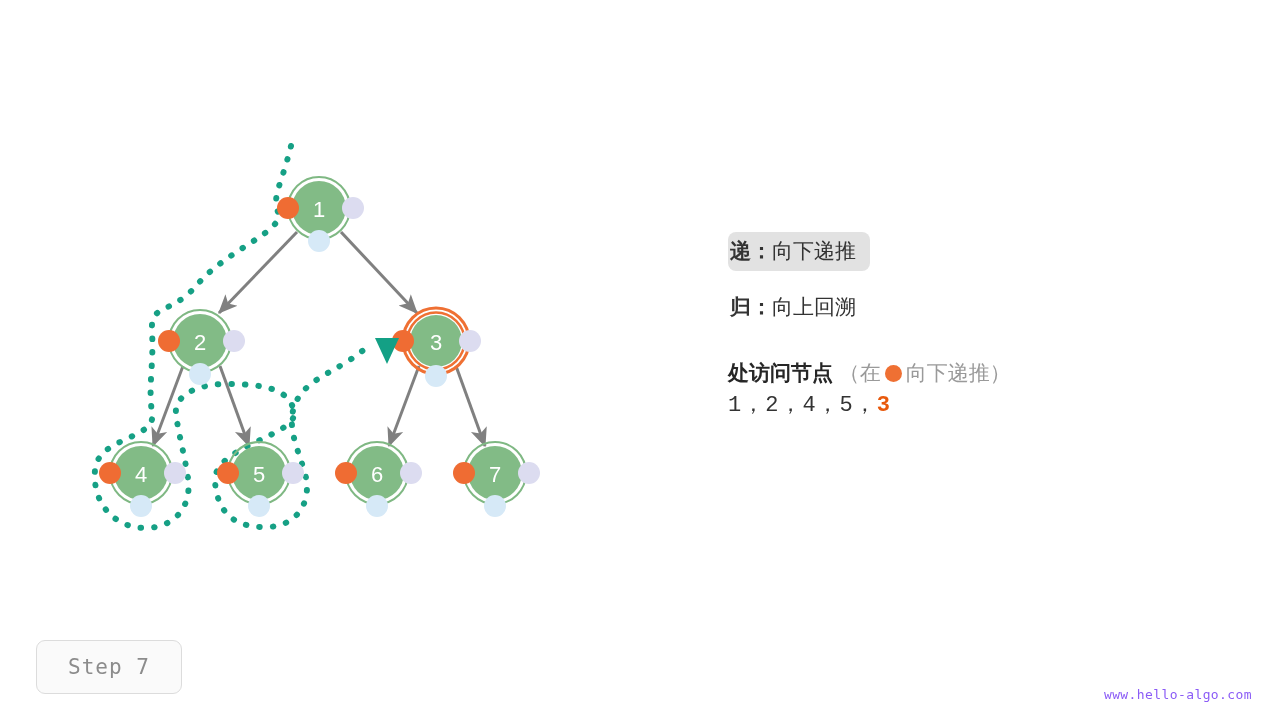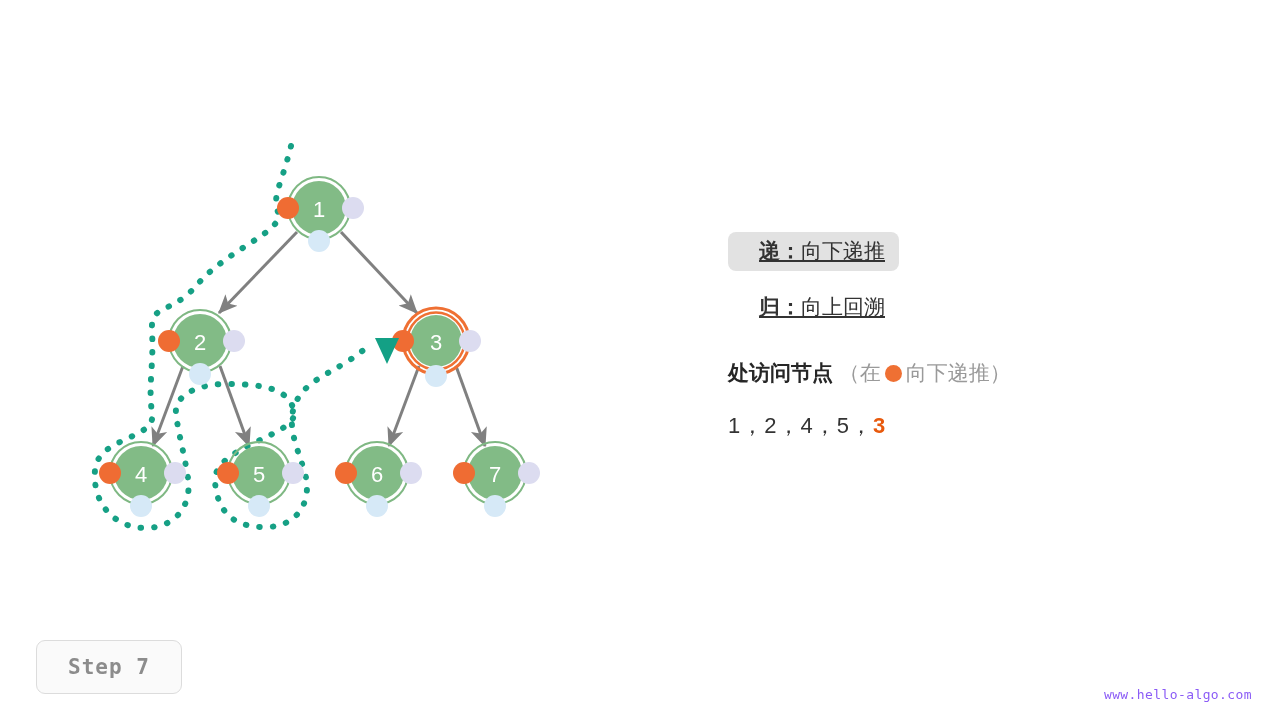--- a/index.html
+++ b/index.html
@@ -15,50 +15,50 @@
   
   svg#tree{position:absolute;left:0;top:0;width:1280px;height:720px;}
 
   
   .panel{position:absolute;left:728px;top:232px;width:520px;}
   .legend-row{
     font-size:21px;color:#333333;line-height:1;
     margin-bottom:17px;display:block;white-space:nowrap;
   }
   .legend-row .chip{
-    display:inline-block;padding:8px 14px 10px 31px;border-radius:8px;text-decoration:underline;
+    display:inline-block;padding:8px 14px 10px 2px;border-radius:8px;
   }
   .legend-row.hl .chip{background:#e2e2e2;}
   .legend-row .k{font-weight:bold;}
   .legend-row .v{font-weight:normal;}
 
   .order-block{position:absolute;left:728px;top:362px;width:520px;}
   .order-title{font-size:21px;line-height:1;white-space:nowrap;}
   .order-title .ttl{font-weight:bold;color:#262626;}
   .order-title .note{color:#9a9a9a;font-weight:normal;}
   .dotmark{
     display:inline-block;width:17px;height:17px;border-radius:50%;
     background:#ef7033;vertical-align:-2px;margin:0 4px;
   }
   .seq{
-    margin-top:28px;
-    font-family:Liberation Sans, sans-serif;
+    margin-top:6px;
+    font-family:Liberation Mono, monospace;
     font-size:22px;color:#333333;letter-spacing:1px;white-space:nowrap;
   }
   .seq .cur{color:#e8590c;font-weight:bold;}
 
   
   .step-badge{
     position:absolute;left:36px;top:640px;
     width:144px;height:52px;
     border:1px solid #dcdcdc;border-radius:9px;
     background:#fafafa;
     display:flex;align-items:center;justify-content:center;
     font-family:"DejaVu Sans Mono", monospace;
-    font-size:21px;font-weight:bold;color:#8c8c8c;letter-spacing:1px;
+    font-size:21px;font-weight:normal;color:#8c8c8c;letter-spacing:1px;
   }
 
   
   .watermark{
     position:absolute;right:28px;bottom:18px;
     font-family:"DejaVu Sans Mono", monospace;
     font-size:13px;color:#8b5cf6;letter-spacing:.4px;
   }
 
   .node-label{

